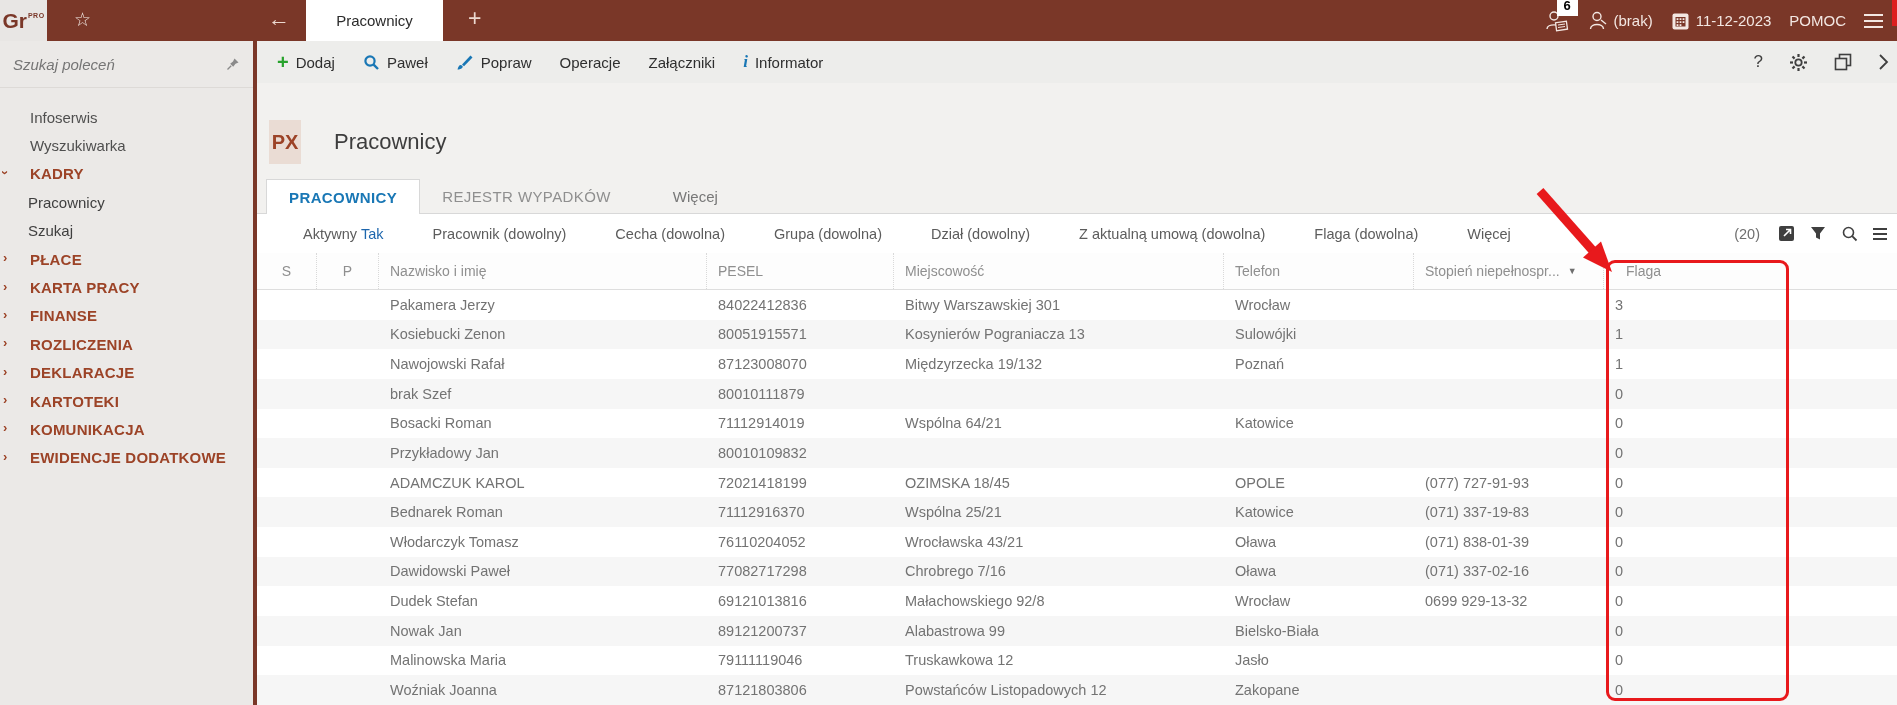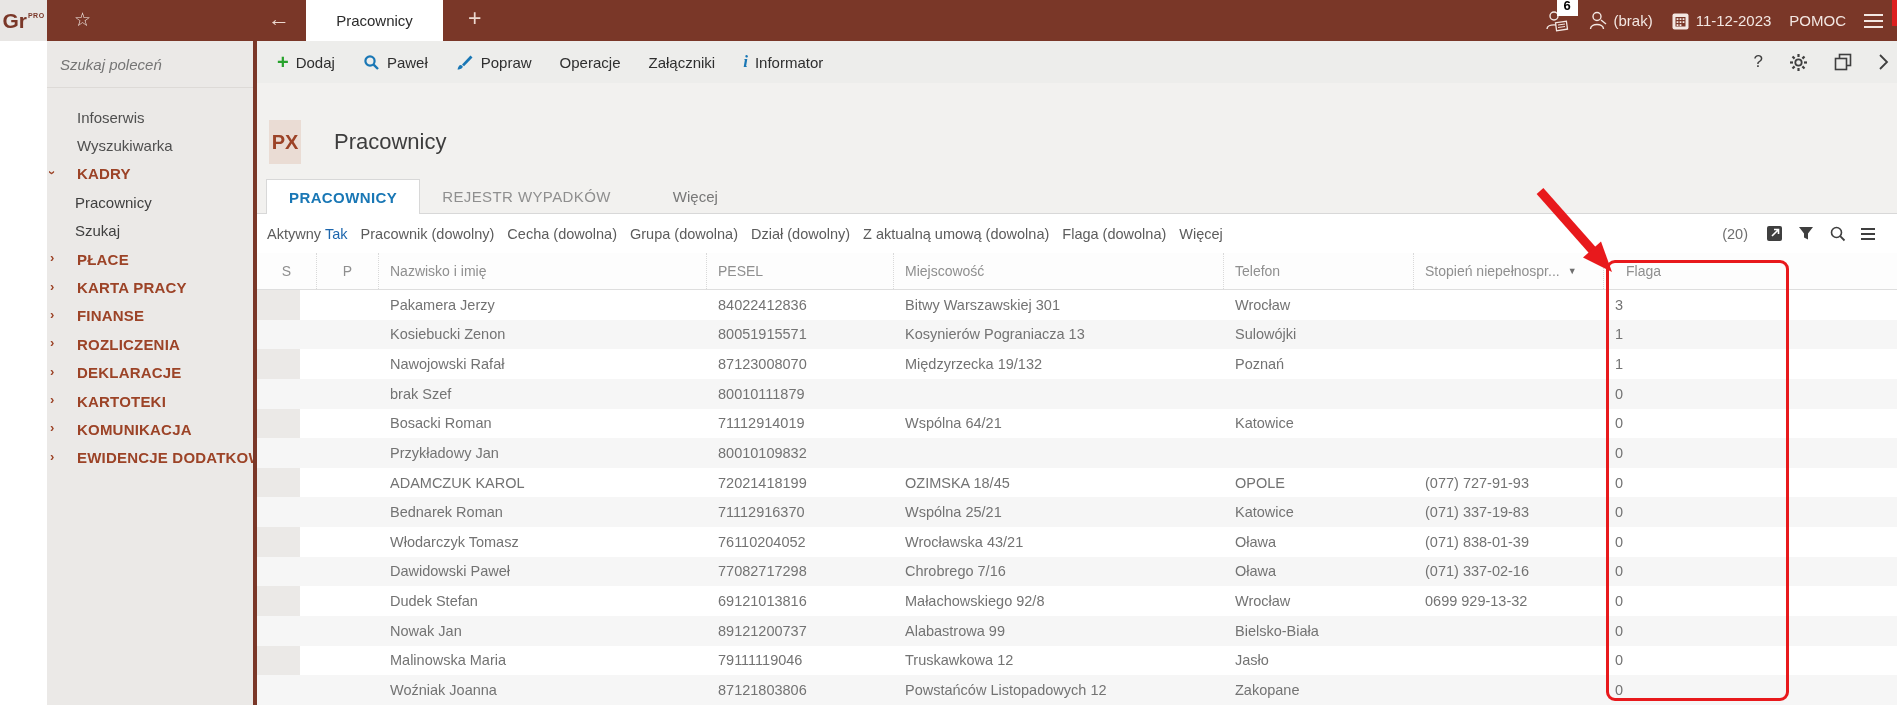--- a/index.html
+++ b/index.html
@@ -21,21 +21,21 @@
                   gap:18px; color:#f3e7e2; font-size:15px; }
   .tr-item { display:flex; align-items:center; gap:6px; }
   .badge-wrap { position:relative; }
   .count-badge { position:absolute; top:-14px; left:13px; background:#fff; color:#000; font-size:13px;
                  font-weight:bold; line-height:1; padding:4px 7px; }
   .hamburger div { width:19px; height:2px; background:#f3e7e2; margin:4px 0; }
   .hamburger-small div { width:14px; height:2px; background:#3f3f3f; margin:3px 0; }
   .red-sliver { position:absolute; right:0; top:0; width:5px; height:26px; background:#dd1f1f; }
 
   
-  .sidebar { position:absolute; left:0; top:41px; width:253px; bottom:0; background:#ebe9e7;margin-left:47px; }
+  .sidebar { position:absolute; left:0; top:41px; width:253px; bottom:0; background:#ebe9e7; }
   .search-row { height:47px; display:flex; align-items:center; padding:0 13px; border-bottom:1px solid #dddad7; }
   .search-input { flex:1; border:none; background:transparent; outline:none; font-style:italic;
                   color:#9a9a9a; font-size:15px; font-family:"Liberation Sans",sans-serif; }
   .nav { padding-top:15px; }
   .nav-item { position:relative; height:28.4px; display:flex; align-items:center; padding-left:30px;
               font-size:15px; color:#4f4f4f; cursor:default; }
   .nav-item.section { color:#9c4327; font-weight:bold; letter-spacing:.2px; }
   .nav-item.sub { padding-left:28px; color:#3f3f3f; }
   .chev { position:absolute; left:3px; top:50%; transform:translateY(-58%); font-size:13px; color:#9c4327; width:10px; }
   .chev::before { content:""; }
@@ -64,24 +64,24 @@
   .tabstrip { position:absolute; left:0; right:0; top:139px; height:34px; background:#f2f1ef;
               border-bottom:1px solid #d8d8d8; display:flex; align-items:flex-end; }
   .tabitem { height:34px; display:flex; align-items:center; padding:0 22px; font-size:15px;
              color:#8f8f8f; letter-spacing:.4px; }
   .tabitem.tab.active { background:#fff; border:1px solid #d8d8d8; border-bottom:none; margin-bottom:-1px;
                         height:35px; color:#1977b5; font-weight:bold; margin-left:9px; }
   .tabitem.more { color:#787878; letter-spacing:0; margin-left:18px; }
 
   .filterrow { position:absolute; left:0; right:0; top:173px; height:39px; background:#fff;
                display:flex; align-items:center; padding-left:10px; gap:13px; font-size:14.5px; color:#5c5c5c; }
-  .f-item { white-space:nowrap; }
+  .f-item { white-space:nowrap;margin-left:36px; }
   .f-val { color:#1d66ad; margin-left:4px; }
   .f-val:empty { display:none; }
-  .filter-tools { margin-left:auto; display:flex; align-items:center; gap:15px; padding-right:22px; }
+  .filter-tools { margin-left:auto; display:flex; align-items:center; gap:15px; padding-right:10px; }
   .f-count { color:#6f6f6f; margin-right:3px; }
 
   .thead { position:absolute; left:0; right:0; top:212px; height:37px; background:#fdfdfd;
            display:grid; grid-template-columns:var(--cols); border-bottom:1px solid #dedede;
            font-size:14px; color:#8f8f8f; }
   .th { display:flex; align-items:center; padding-left:11px; border-right:1px dotted #d9d9d9;
         white-space:nowrap; overflow:hidden; }
   .th.center { justify-content:center; padding-left:0; }
   .th.last { border-right:none; padding-left:22px; }
   .sort-caret { font-size:9px; color:#6f6f6f; margin-left:8px; }

